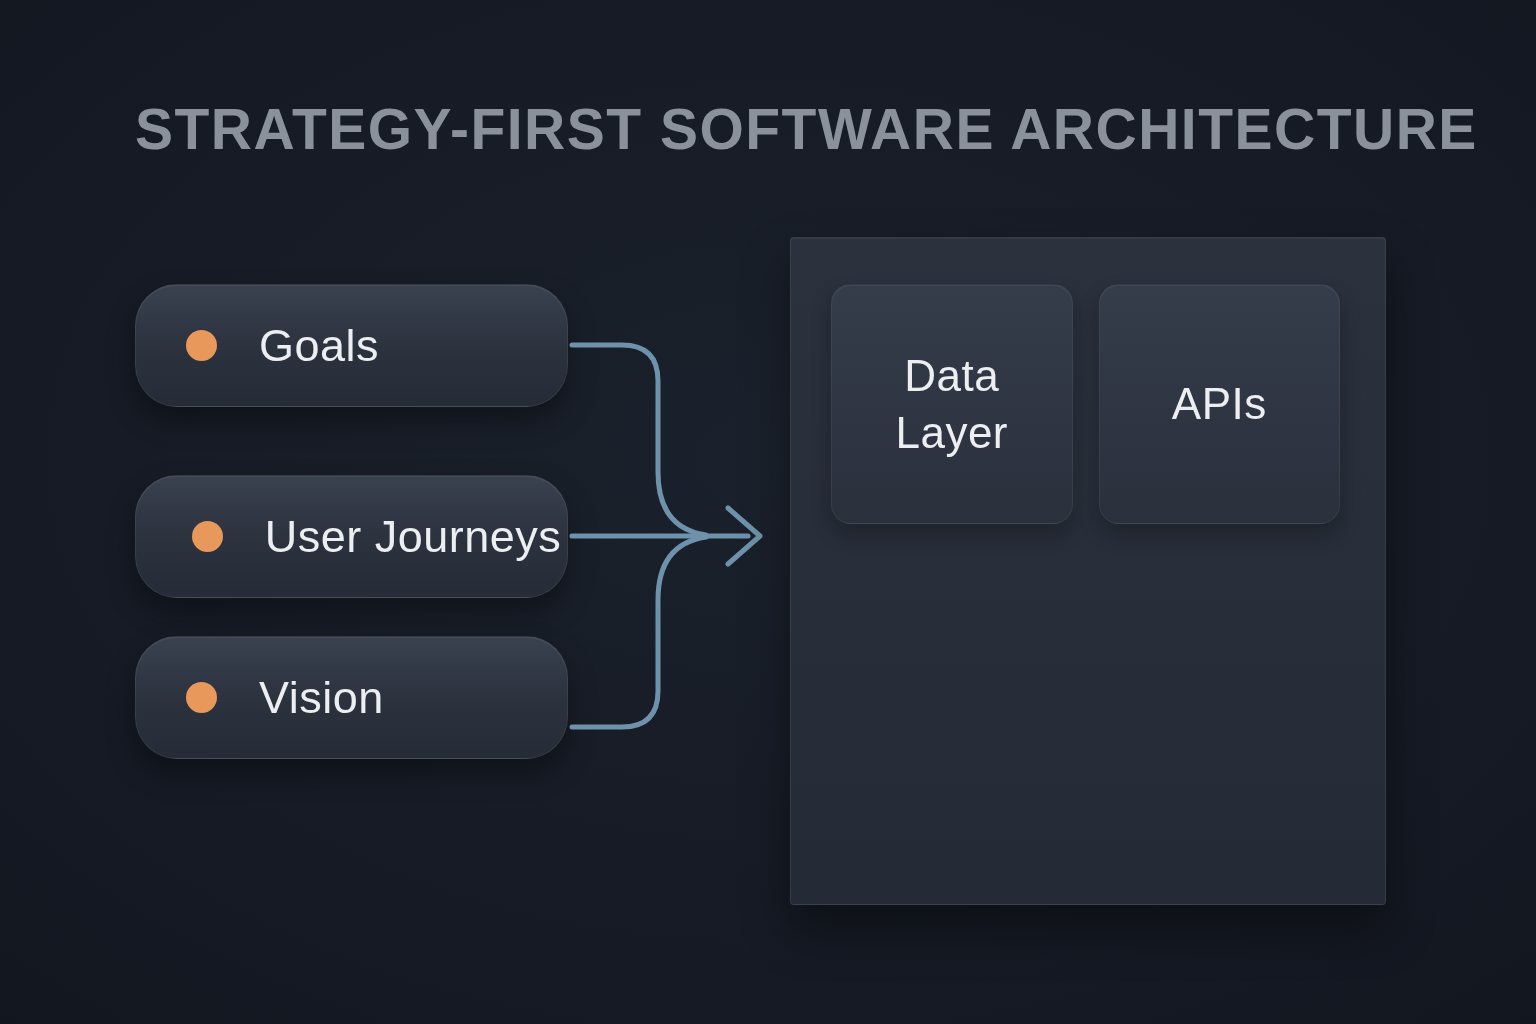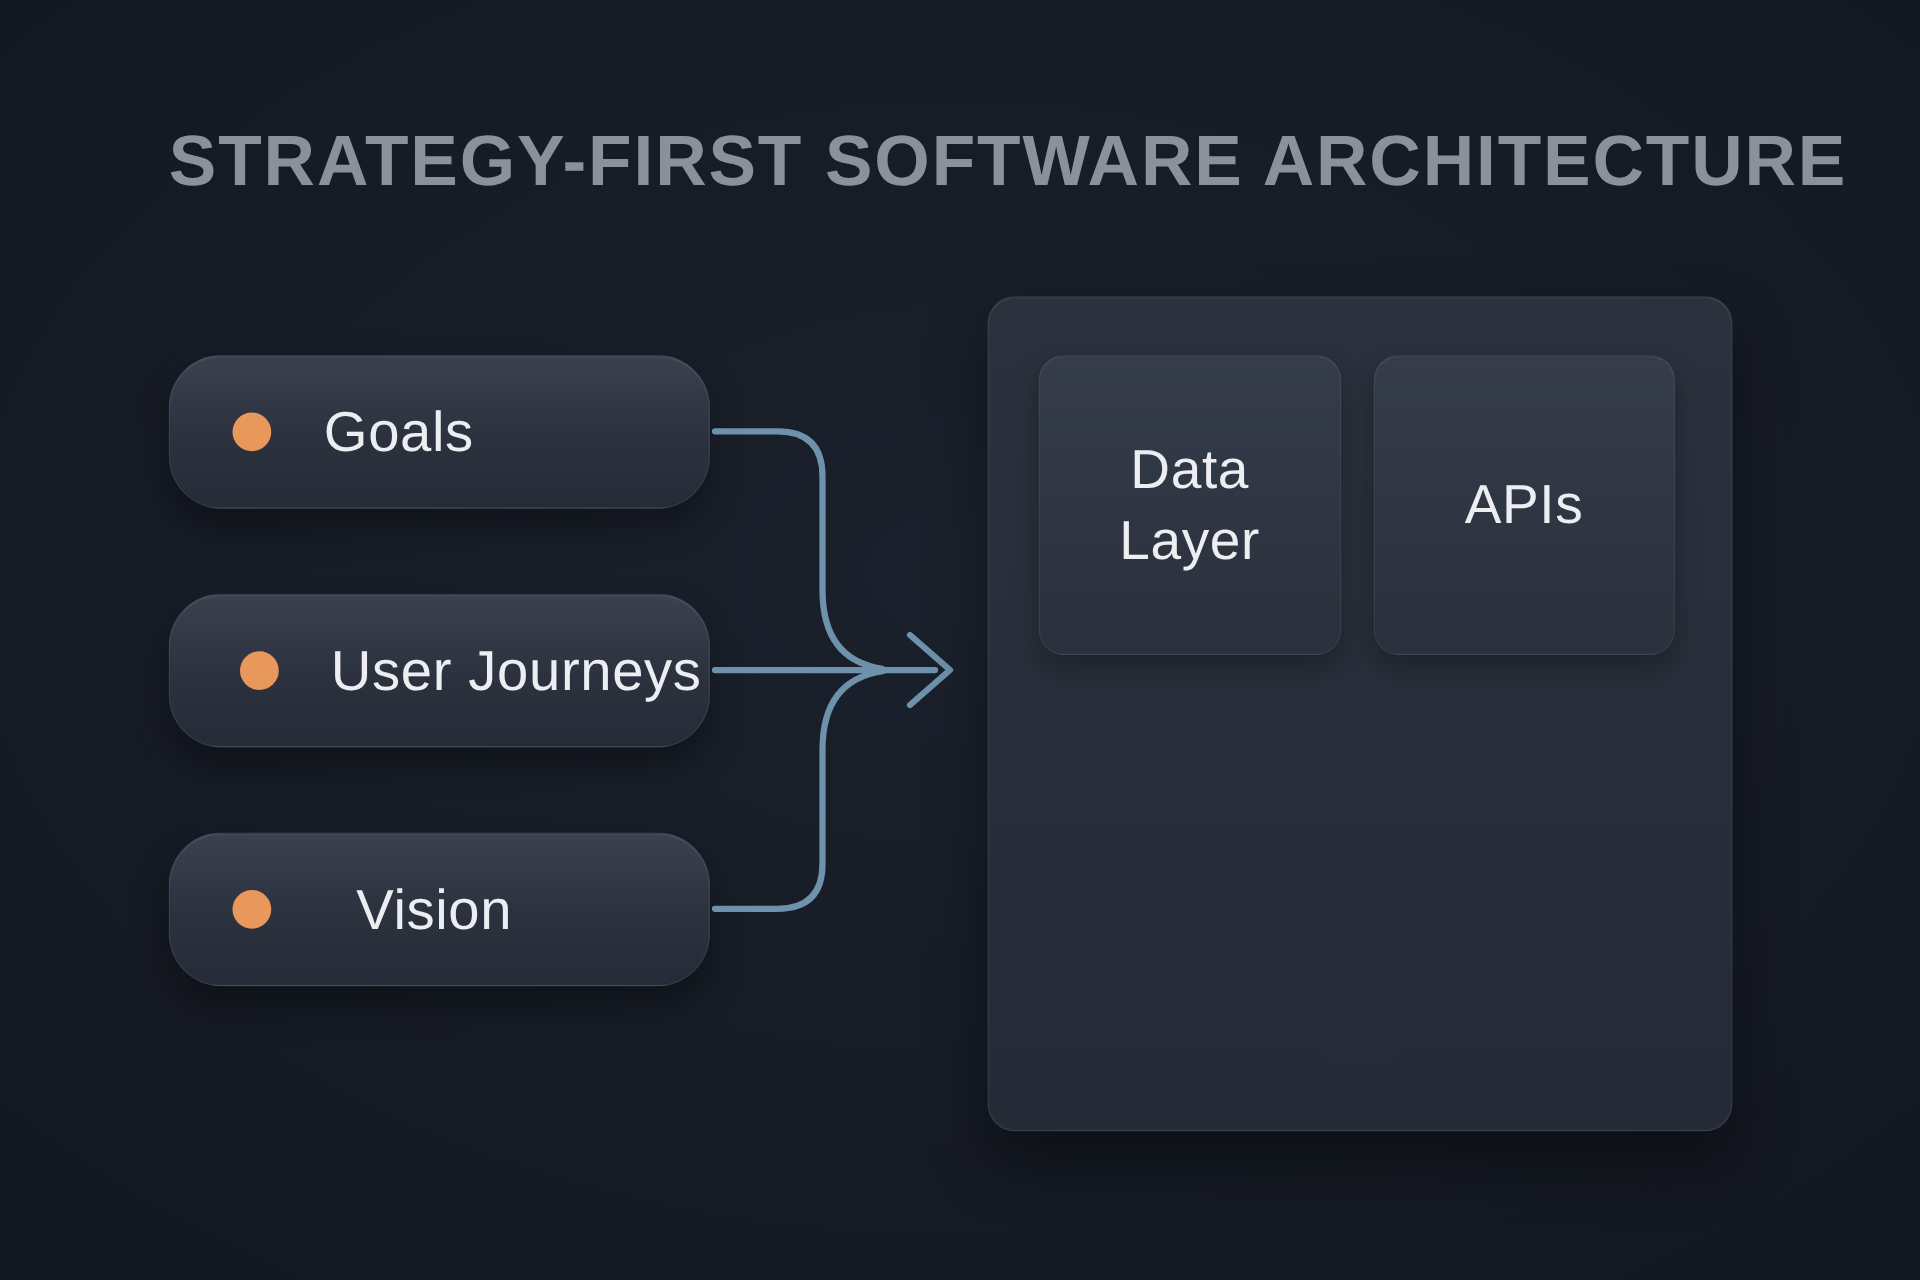--- a/index.html
+++ b/index.html
@@ -40,21 +40,21 @@
     border-radius: 42px;
     background: linear-gradient(180deg, #3a414f 0%, #2b313d 55%, #262c37 100%);
     border: 1px solid rgba(255,255,255,0.07);
     box-shadow: 0 14px 28px rgba(0,0,0,0.35), inset 0 1px 0 rgba(255,255,255,0.06);
     display: flex;
     align-items: center;
     padding-left: 50px;
   }
   .pill-goals    { top: 284px; }
   .pill-journeys { top: 475px; justify-content: center; }
-  .pill-vision   { top: 666px; gap: 26px; }
+  .pill-vision   { top: 636px; }
 
   .dot {
     width: 31px;
     height: 31px;
     border-radius: 50%;
     background: #e9985b;
     flex: 0 0 auto;
     margin-right: 42px;
   }
 
@@ -81,21 +81,21 @@
     stroke-linejoin: round;
   }
 
   
   .panel {
     position: absolute;
     left: 790px;
     top: 237px;
     width: 596px;
     height: 668px;
-    border-radius: 22px;
+    border-radius: 4px;
     background: linear-gradient(180deg, #2b313d 0%, #242a36 100%);
     border: 1px solid rgba(255,255,255,0.08);
     box-shadow: 0 24px 48px rgba(0,0,0,0.4), inset 0 1px 0 rgba(255,255,255,0.05);
     padding: 46px 45px 45px 40px;
     display: grid;
     grid-template-columns: 1fr 1fr;
     grid-template-rows: 240px 146px 138px;
     gap: 27px 26px;
   }
 

